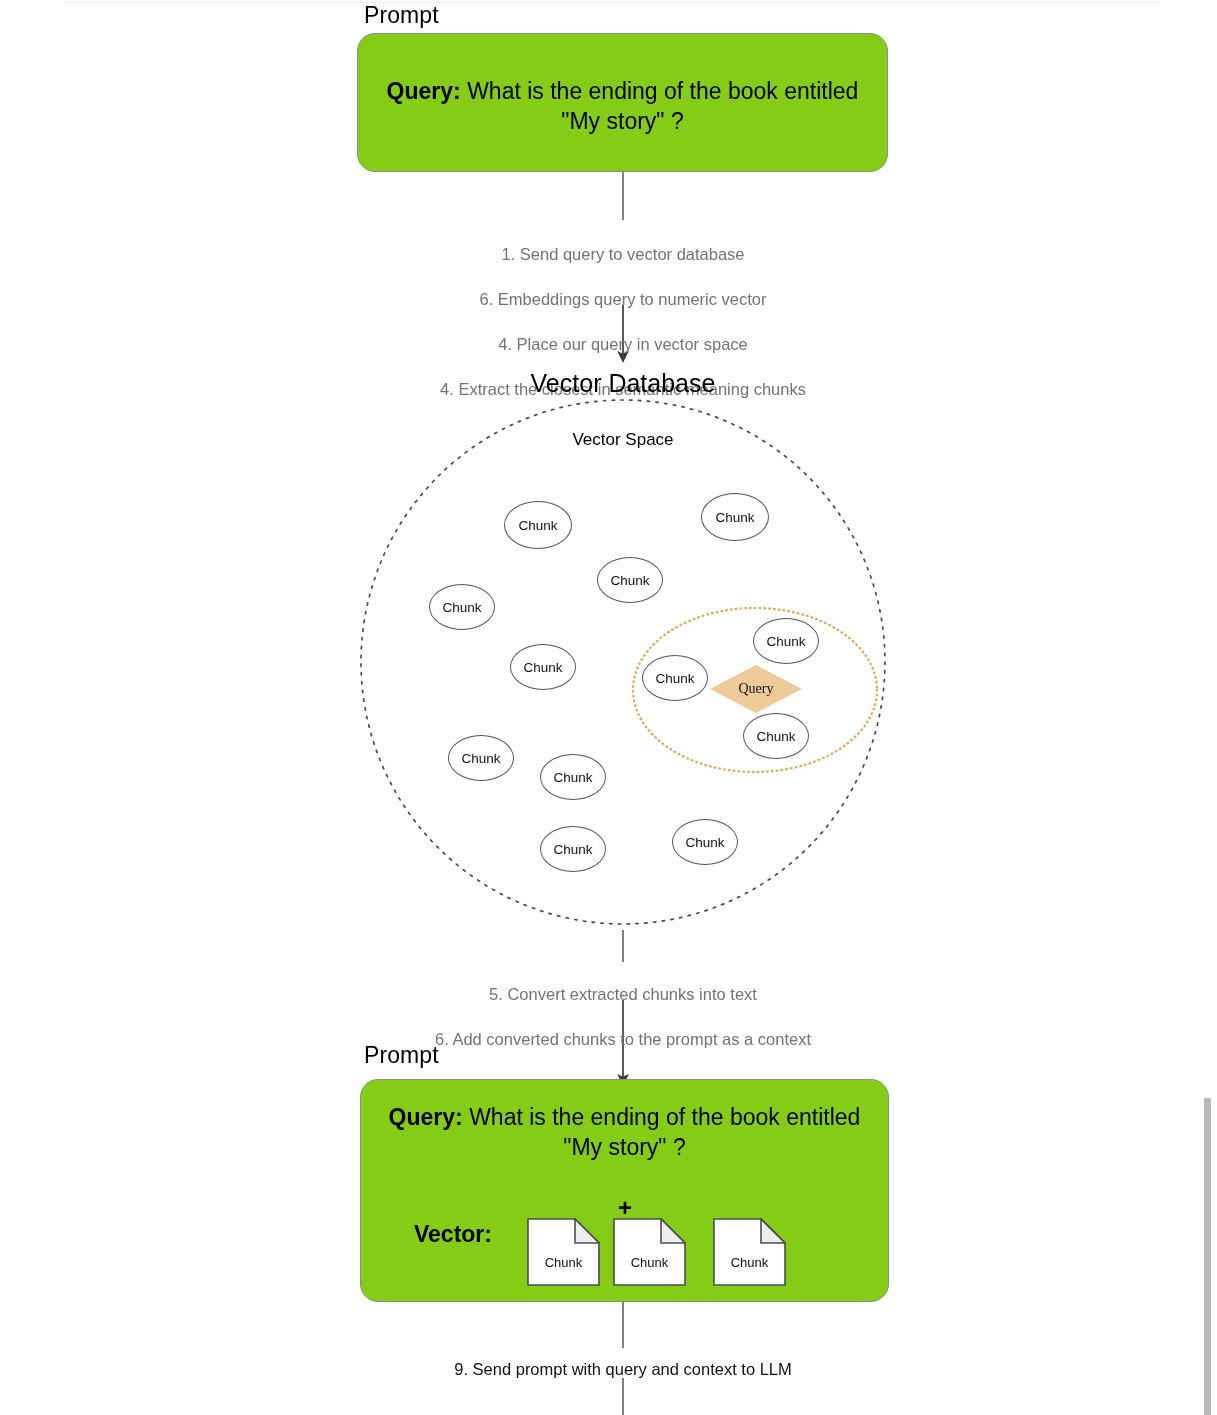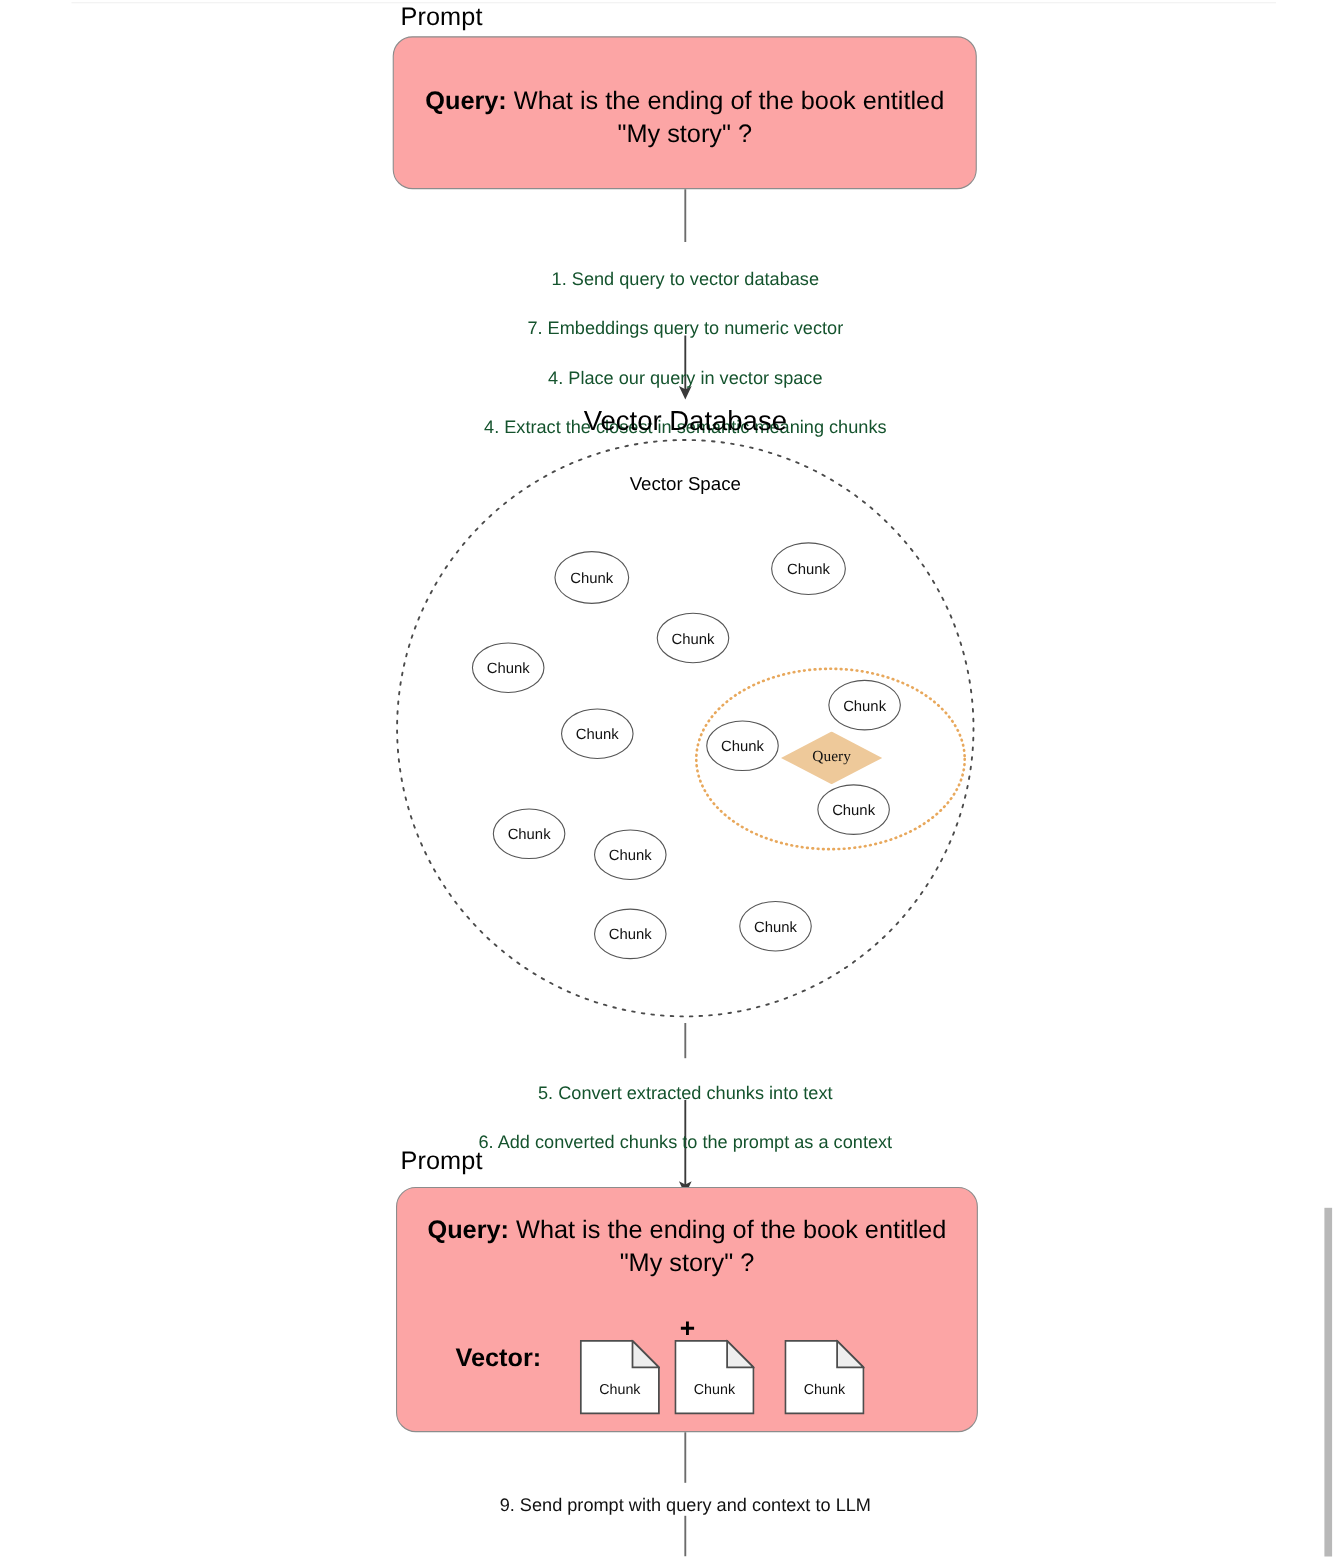--- a/index.html
+++ b/index.html
@@ -68,21 +68,21 @@
     color: #000;
     white-space: nowrap;
     text-align: center;
   }
 
   
   .prompt-box {
     position: absolute;
     border: 1.6px solid #8c8c8c;
     border-radius: 18px;
-    background: #fca5a5;
+    background: #84cc16;
     box-sizing: border-box;
   }
   .query-line {
     position: absolute;
     left: 0;
     right: 0;
     text-align: center;
     font-size: 23px;
     line-height: 30px;
     color: #000;
@@ -123,21 +123,21 @@
     font-size: 13px;
     color: #111;
   }
 
   
   .steps {
     position: absolute;
     text-align: center;
     font-size: 16.5px;
     line-height: 22.5px;
-    color: #14532d;
+    color: #737373;
     white-space: pre-line;
   }
   .step-single {
     position: absolute;
     text-align: center;
     font-size: 16.5px;
     color: #111;
     white-space: nowrap;
   }
 
@@ -206,21 +206,21 @@
 
   <div class="prompt-box" style="left:357px; top:33px; width:531px; height:139px;">
     <div class="query-line" style="top:42px;">
       <b>Query:</b>
       <span>What is the ending of the book entitled "My story" ?</span>
     </div>
   </div>
 
   <div class="steps" style="left:317px; top:220px; width:612px;">
     <div>1. Send query to vector database</div>
-    <div>7. Embeddings query to numeric vector</div>
+    <div>6. Embeddings query to numeric vector</div>
     <div>4. Place our query in vector space</div>
     <div>4. Extract the closest in semantic meaning chunks</div>
   </div>
 
   <div class="label-vdb" style="left:423px; top:369px; width:400px;text-align:center;">Vector Database</div>
 
   <div class="label-vspace" style="left:473px; top:430px; width:300px;">Vector Space</div>
 
   <div id="chunk-layer">
       <div class="chunk-ellipse" style="left: 504px; top: 501px; width: 68px; height: 48px;">

